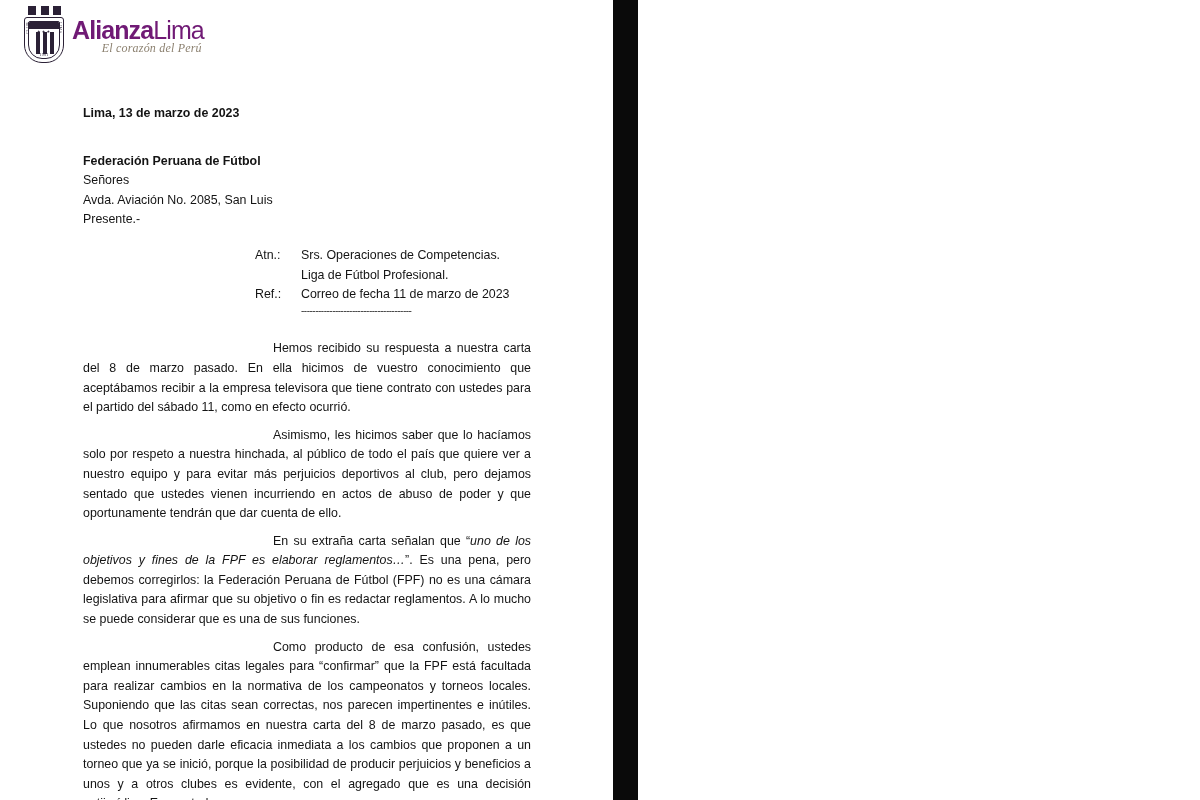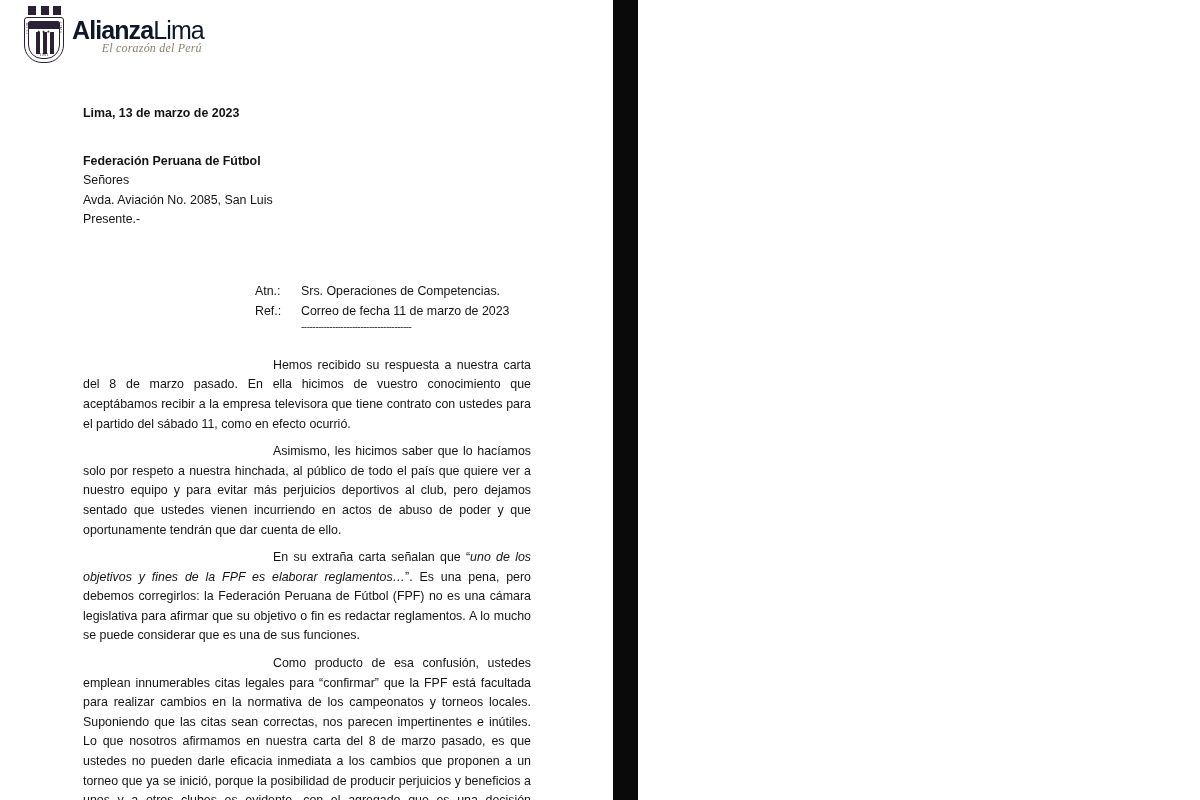--- a/index.html
+++ b/index.html
@@ -138,21 +138,21 @@
   .crest .st-r { right: 3px; }
 
   .wordmark {
     margin-left: 6px;
     padding-top: 11px;
   }
   .wordmark .wm-main {
     font-size: 25px;
     line-height: 26px;
     letter-spacing: -0.9px;
-    color: #0f172a;
+    color: #701a75;
     white-space: nowrap;
   }
   .wordmark .wm-bold { font-weight: 700; }
   .wordmark .wm-light { font-weight: 400; }
   .wordmark .wm-tag {
     font-family: "Liberation Serif", serif;
     font-style: italic;
     font-size: 12px;
     line-height: 10px;
     color: #8c8170;
@@ -179,21 +179,21 @@
 
   .date-line {
     text-align: left;
     padding-right: 6px;
     font-weight: bold;
   }
   .addr-block { margin-top: 28px; }
   .addr-block .b { font-weight: 700; }
 
   .atn-block {
-    margin-top: 52px;
+    margin-top: 16px;
     margin-left: 172px;
     font-size: 12.4px;
     line-height: 19.6px;
   }
   .atn-row { display: flex; }
   .atn-row .lab { width: 46px; flex: 0 0 46px; }
   .atn-dashes {
     margin-left: 46px;
     font-size: 10px;
     letter-spacing: -0.5px;
@@ -250,20 +250,24 @@
         <div class="p">Avda. Aviación No. 2085, San Luis</div>
         <div class="p">Presente.-</div>
       </div>
 
       <div class="atn-block">
         <div class="atn-row">
           <span class="lab">Atn.:</span>
           <span>Srs. Operaciones de Competencias.</span>
         </div>
         <div class="atn-row">
+          <span class="lab"></span>
+          <span>Liga de Fútbol Profesional.</span>
+        </div>
+        <div class="atn-row">
           <span class="lab">Ref.:</span>
           <span>Correo de fecha 11 de marzo de 2023</span>
         </div>
         <div class="atn-dashes">---------------------------------------</div>
       </div>
 
 
       <div class="sp-lg"></div>
 
       <div class="p just indent">Hemos recibido su respuesta a nuestra carta del 8 de marzo pasado. En ella hicimos de vuestro conocimiento que aceptábamos recibir a la empresa televisora que tiene contrato con ustedes para el partido del sábado 11, como en efecto ocurrió.</div>

